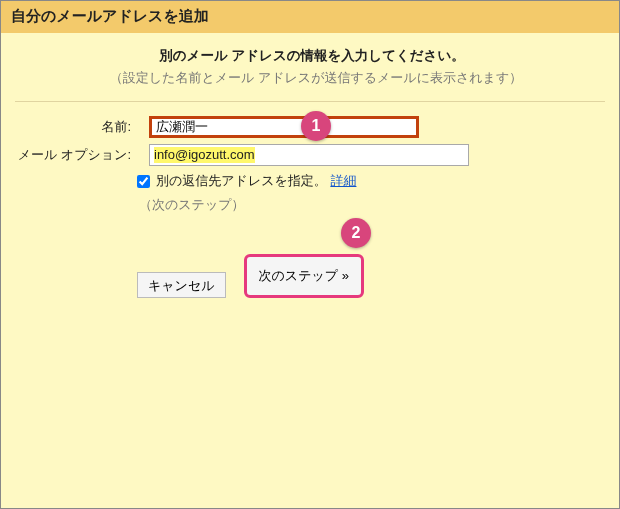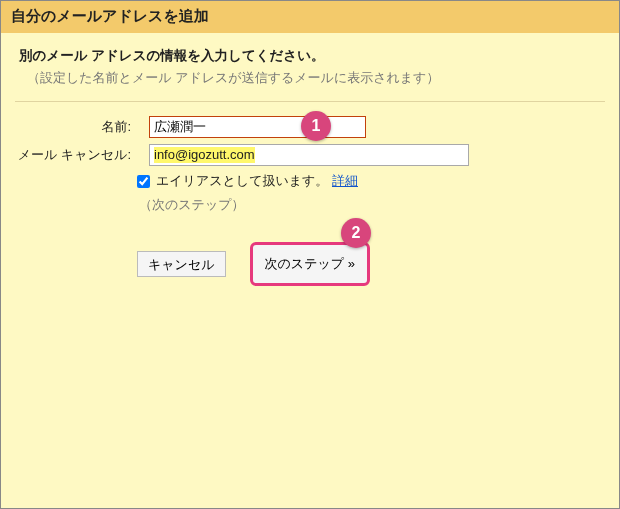--- a/index.html
+++ b/index.html
@@ -18,20 +18,21 @@
     }
     .titlebar {
       background: #f3ca6b;
       padding: 6px 10px 7px 10px;
       font-size: 15px;
       font-weight: bold;
       color: #222;
     }
     .subheader {
       padding: 14px 14px 4px 18px;
+      text-align: center;
     }
     .subheader .main {
       font-size: 13.5px;
       font-weight: bold;
       color: #222;
     }
     .subheader .note {
       font-size: 13px;
       color: #777;
       margin-top: 4px;
@@ -52,25 +53,25 @@
       gap: 12px;
     }
     .label {
       width: 122px;
       text-align: right;
       padding-right: 6px;
       font-size: 13px;
       color: #222;
     }
     .text-input {
-      width: 217px;
+      width: 270px;
       height: 22px;
       font-size: 13px;
       padding: 2px 4px;
-      border: 1px solid #c2410c;
+      border: 3px solid #c2410c;
       background: #fff;
       font-family: inherit;
     }
     .email-highlight {
       background: #fff76b;
       display: inline-block;
     }
     .email-wrap {
       width: 320px;
       height: 22px;
@@ -95,23 +96,23 @@
       color: #1155cc;
       text-decoration: underline;
       cursor: pointer;
     }
     .optional {
       color: #777;
       margin-left: 2px;
     }
     .buttonbar {
       display: flex;
-      align-items: center;
-      margin-top: 28px;
-      gap: 24px;
+      align-items: flex-end;
+      margin-top: 40px;
+      gap: 18px;
       padding-left: 122px;
     }
     .btn {
       font-family: inherit;
       font-size: 13px;
       padding: 4px 10px;
       background: #f5f5f5;
       border: 1px solid #bbb;
       cursor: pointer;
       height: 26px;
@@ -155,30 +156,30 @@
   <hr class="divider">
 
   <div class="form">
 
     <div class="row">
       <div class="label">名前:</div>
       <input type="text" class="text-input" value="広瀬潤一" style="">
     </div>
 
     <div class="row">
-      <div class="label">メール キャンセル:</div>
+      <div class="label">メール オプション:</div>
       <div class="email-wrap">
         <span class="email-highlight">info@igozutt.com</span>
       </div>
     </div>
 
     <div class="alias-row">
       <div class="indent-col"></div>
       <input type="checkbox" checked="" style="">
-      <span>エイリアスとして扱います。</span>
+      <span>別の返信先アドレスを指定。</span>
       <span>&nbsp;</span>
       <a class="link">詳細</a>
     </div>
 
     <div class="alias-row">
       <div class="indent-col"></div>
       <span class="optional">（次のステップ）</span>
     </div>
 
     <div class="buttonbar">

